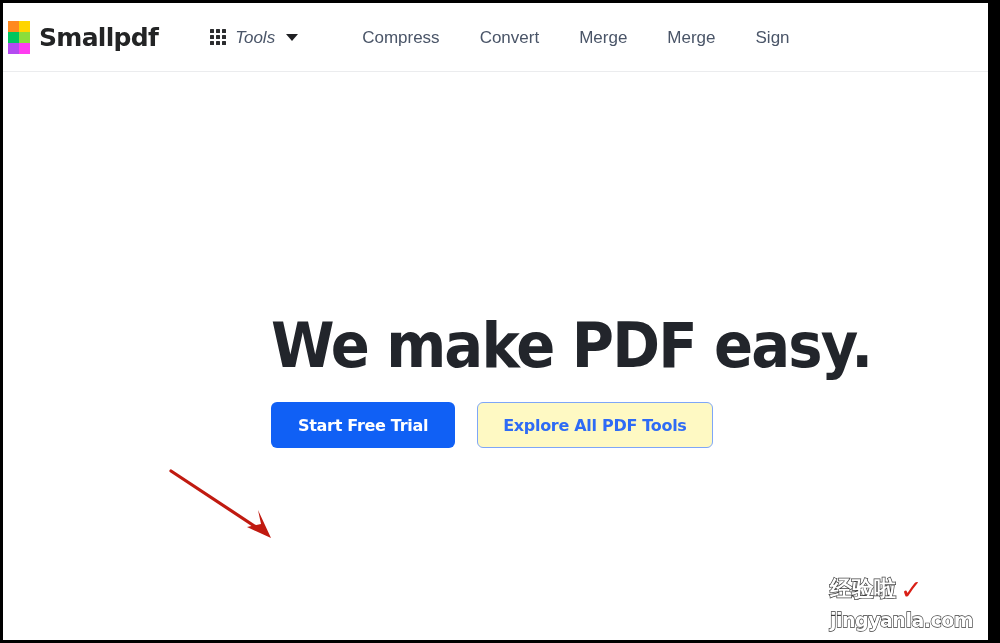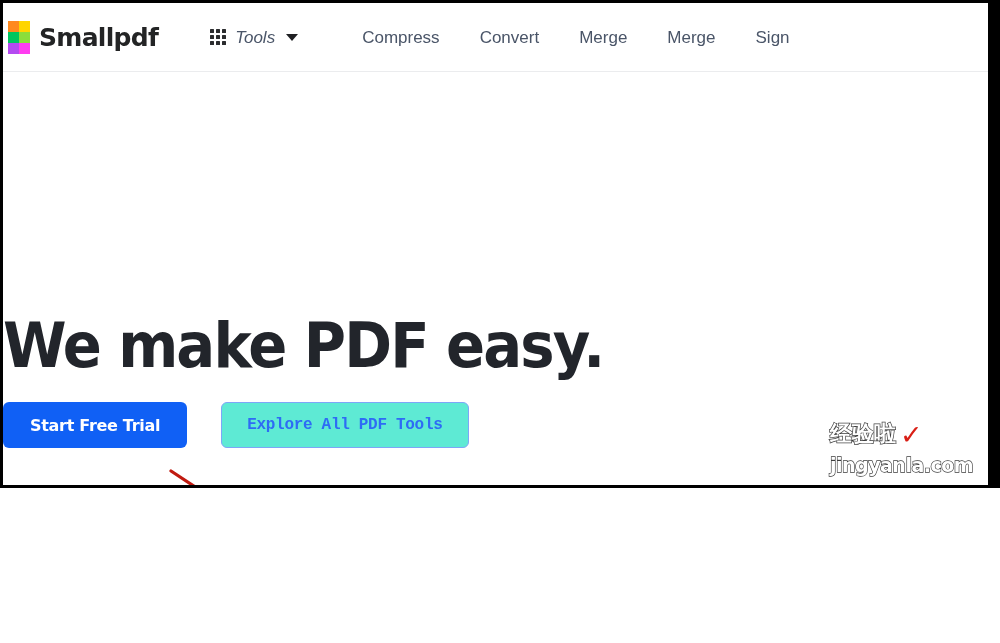--- a/index.html
+++ b/index.html
@@ -11,21 +11,21 @@
     width: 1000px;
     height: 643px;
     overflow: hidden;
     font-family: "Liberation Sans", sans-serif;
   }
 
   
   #screen {
     position: relative;
     width: 1000px;
-    height: 488px;
+    height: 643px;
     box-sizing: border-box;
     border-top: 3px solid #000000;
     border-bottom: 3px solid #000000;
     border-left: 3px solid #000000;
     border-right: 12px solid #000000;
     background: #ffffff;
     overflow: hidden;
   }
 
   
@@ -124,20 +124,21 @@
     white-space: nowrap;
     text-decoration: none;
     cursor: pointer;
     line-height: 1;
   }
 
   
   #hero {
     position: relative;
     padding-top: 243px;
+    padding-left: 268px;
   }
 
   #hero-title {
     font-family: "DejaVu Sans", sans-serif;
     font-size: 62px;
     font-weight: bold;
     letter-spacing: -2.0px;
     color: #22252b;
     line-height: 1.0;
     margin: 0;
@@ -151,21 +152,21 @@
     font-size: 21px;
     color: #4a5568;
     line-height: 1.78;
     margin: 26px 0 0 0;
     max-width: 712px;
     letter-spacing: -0.15px;
   }
 
   #cta-row {
     display: flex;
-    gap: 34px;
+    gap: 22px;
     margin-top: 25px;
   }
 
   .btn {
     box-sizing: border-box;
     font-family: "DejaVu Sans", sans-serif;
     font-size: 16px;
     font-weight: bold;
     letter-spacing: -0.3px;
     border-radius: 6px;
@@ -177,25 +178,24 @@
     white-space: nowrap;
     user-select: none;
   }
   .btn-primary {
     background: #1060f5;
     color: #ffffff;
     border: none;
     padding: 0 27px;
   }
   .btn-secondary {
-    background: #5eead4;
+    background: #fef9c3;
     color: #2e6bf5;
     border: 1.5px solid #7ea6f8;
     padding: 0 25px;
-    font-family: Liberation Mono, monospace;
   }
 
   
   #arrow-annotation {
     position: absolute;
     left: 150px;
     top: 452px;
     width: 140px;
     height: 100px;
     pointer-events: none;

